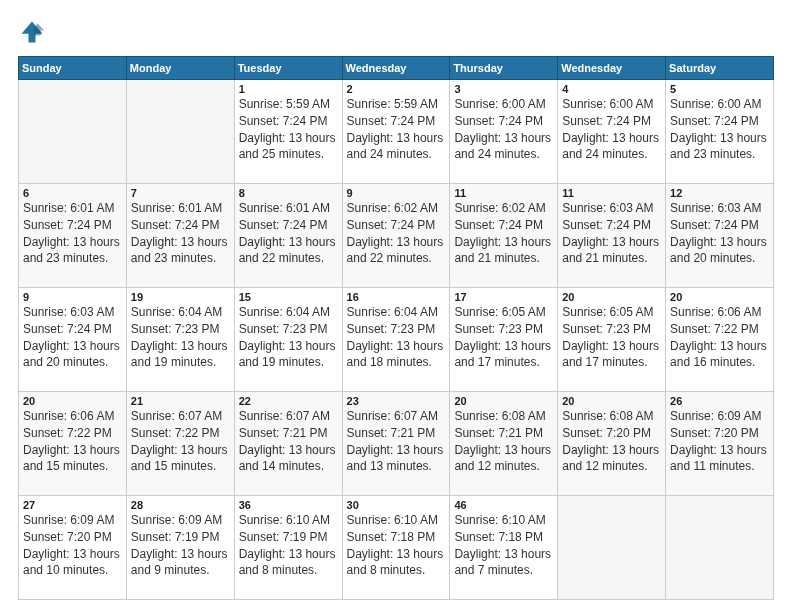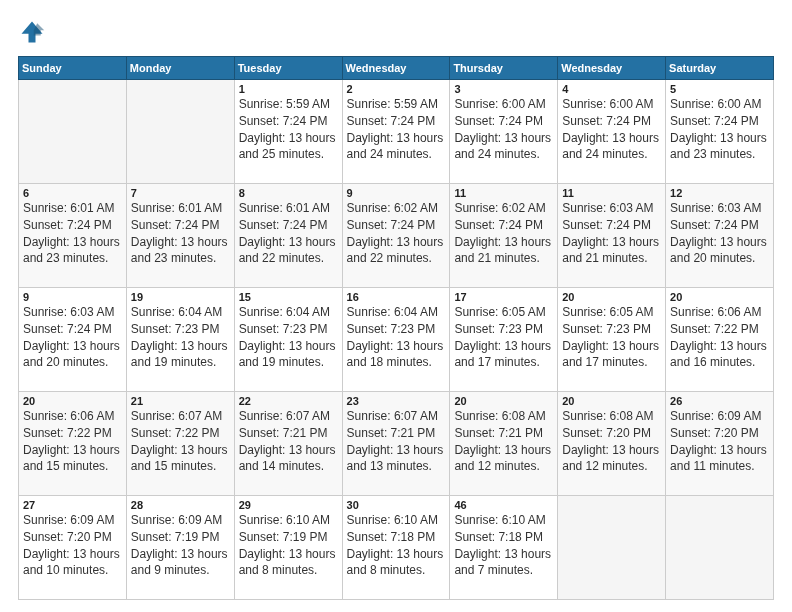--- a/index.html
+++ b/index.html
@@ -339,21 +339,21 @@
 and 10 minutes.</div>
           </td>
           <td>
             <span class="day-num">28</span>
             <div class="day-info" style="white-space: pre-line;">Sunrise: 6:09 AM
 Sunset: 7:19 PM
 Daylight: 13 hours
 and 9 minutes.</div>
           </td>
           <td>
-            <span class="day-num">29</span>
+            <span class="day-num">36</span>
             <div class="day-info" style="white-space: pre-line;">Sunrise: 6:10 AM
 Sunset: 7:19 PM
 Daylight: 13 hours
 and 8 minutes.</div>
           </td>
           <td>
             <span class="day-num">30</span>
             <div class="day-info" style="white-space: pre-line;">Sunrise: 6:10 AM
 Sunset: 7:18 PM
 Daylight: 13 hours

